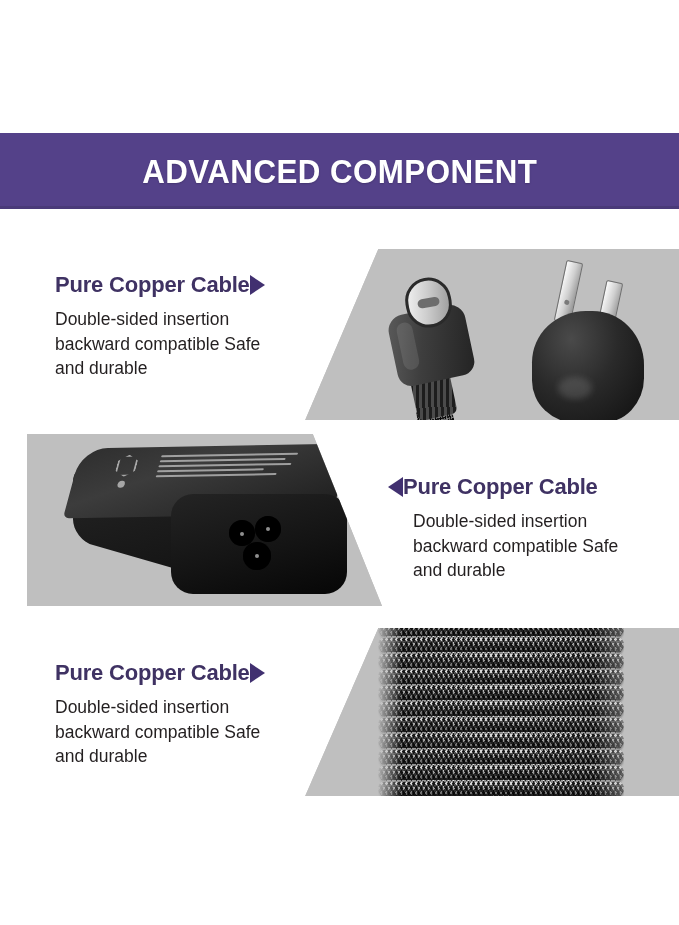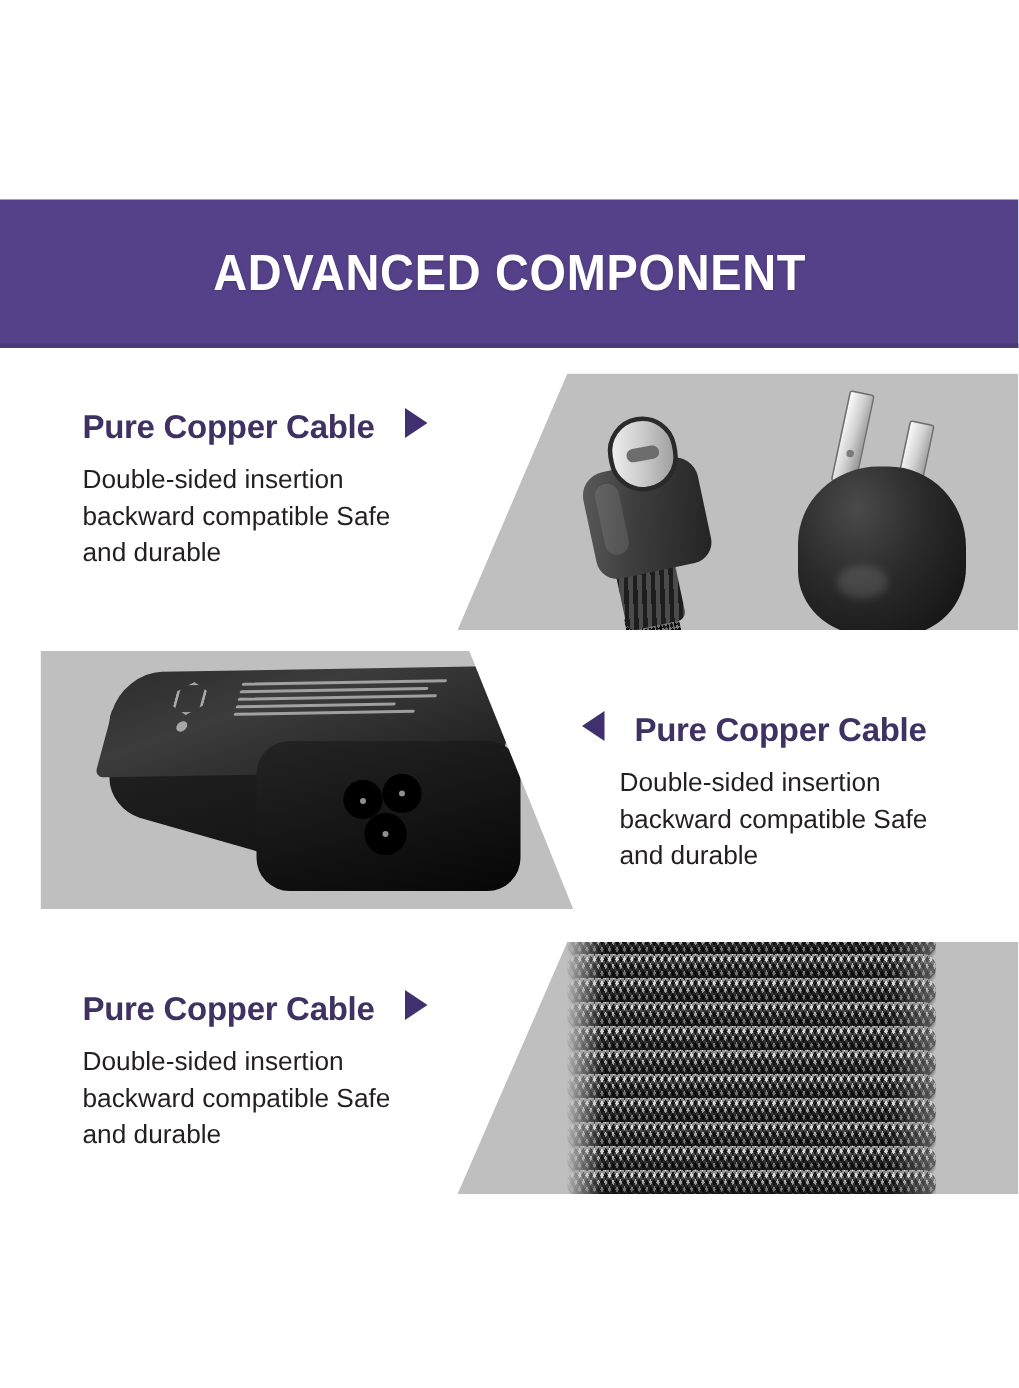--- a/index.html
+++ b/index.html
@@ -22,21 +22,21 @@
     inset: 0;
     background: #ffffff;
   }
 
   
   .banner {
     position: absolute;
     left: 0;
     top: 133px;
     width: 679px;
-    height: 99px;
+    height: 76px;
     background: #544189;
     display: flex;
     align-items: center;
     justify-content: center;
     box-sizing: border-box;
   }
   .banner-inner {
     position: relative;
     width: 100%;
     height: 100%;
@@ -63,21 +63,22 @@
     height: 3px;
     background: #4a3a79;
   }
 
   
   .txt-block {
     position: absolute;
   }
   .txt-head {
     display: flex;
-    gap: 20px;
+    align-items: center;
+    gap: 0;
     white-space: nowrap;
   }
   .txt-head-label {
     color: #3f3263;
     font-family: "Liberation Sans", sans-serif;
     font-weight: bold;
     font-size: 22px;
     letter-spacing: -0.2px;
   }
   .tri {

